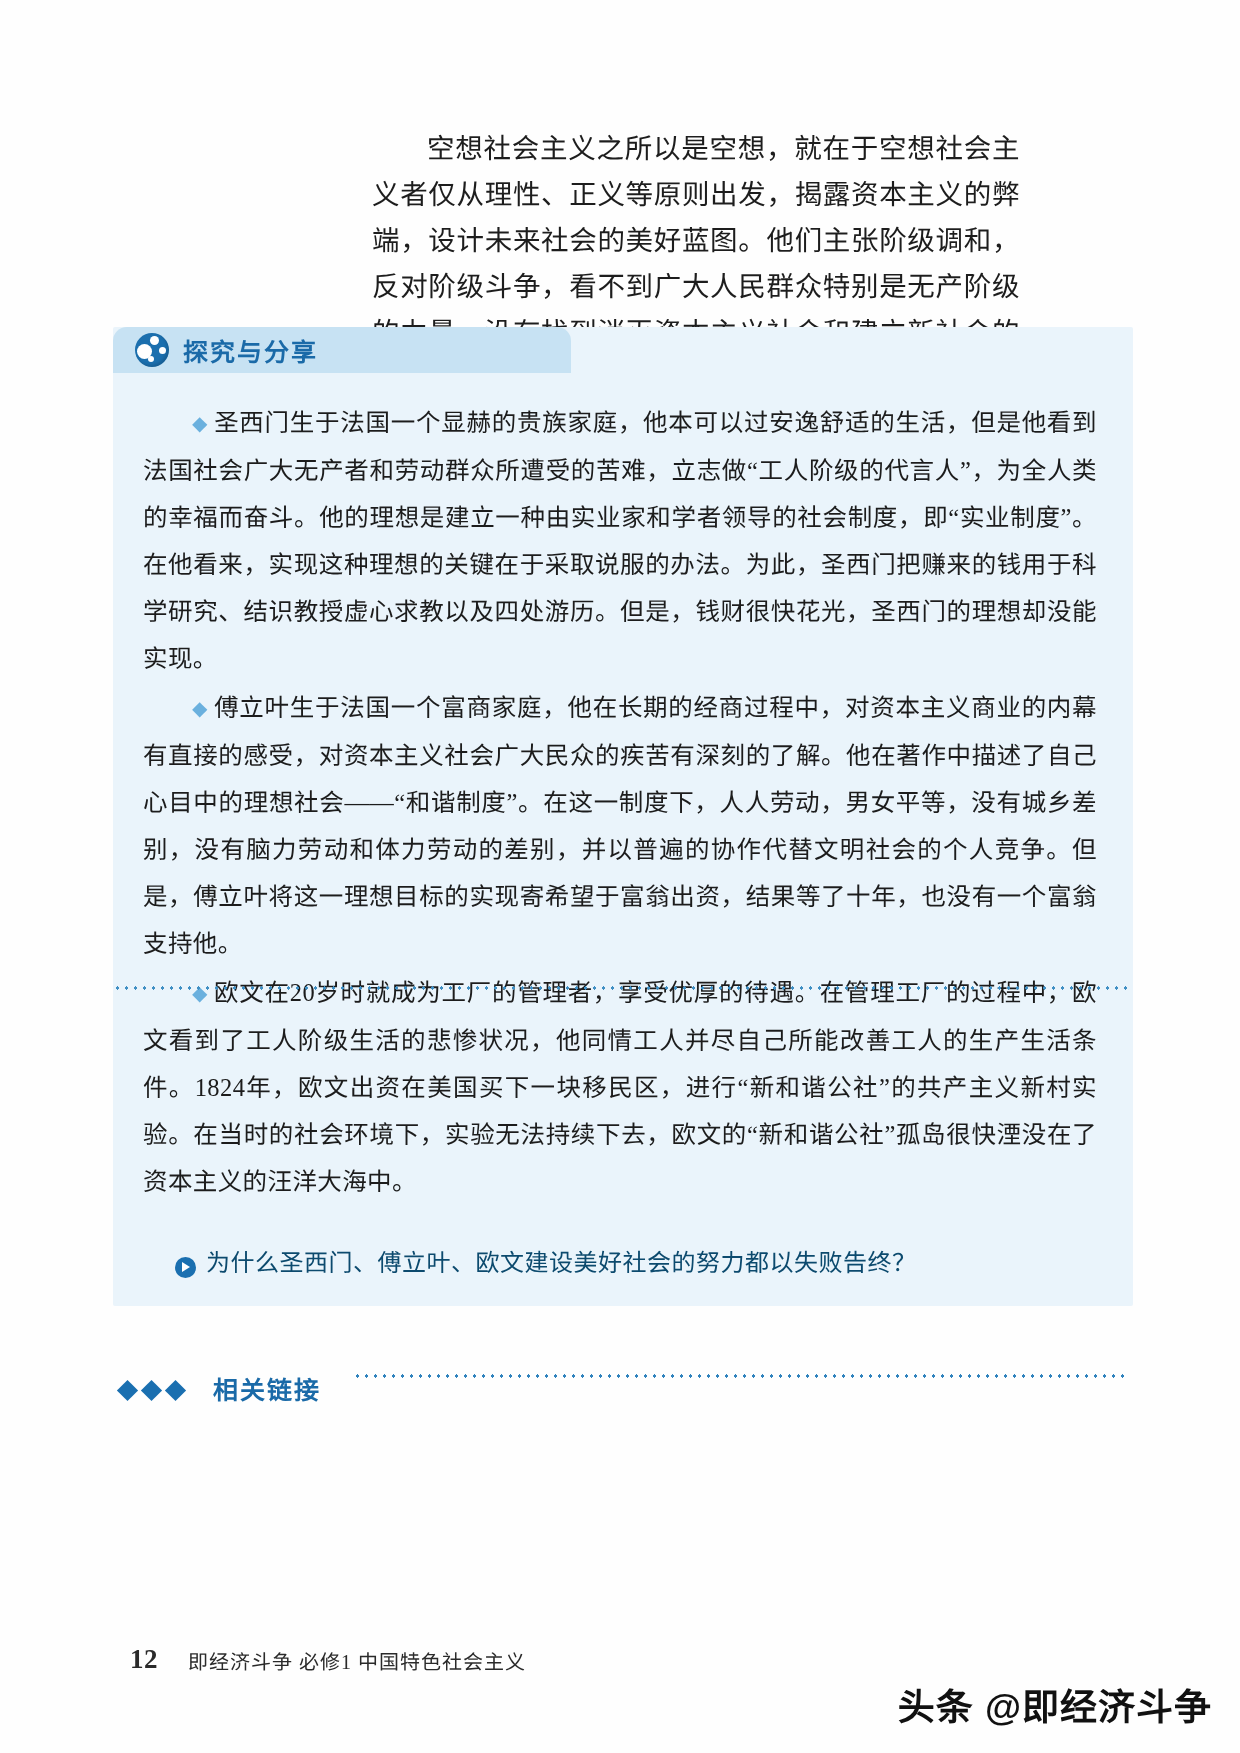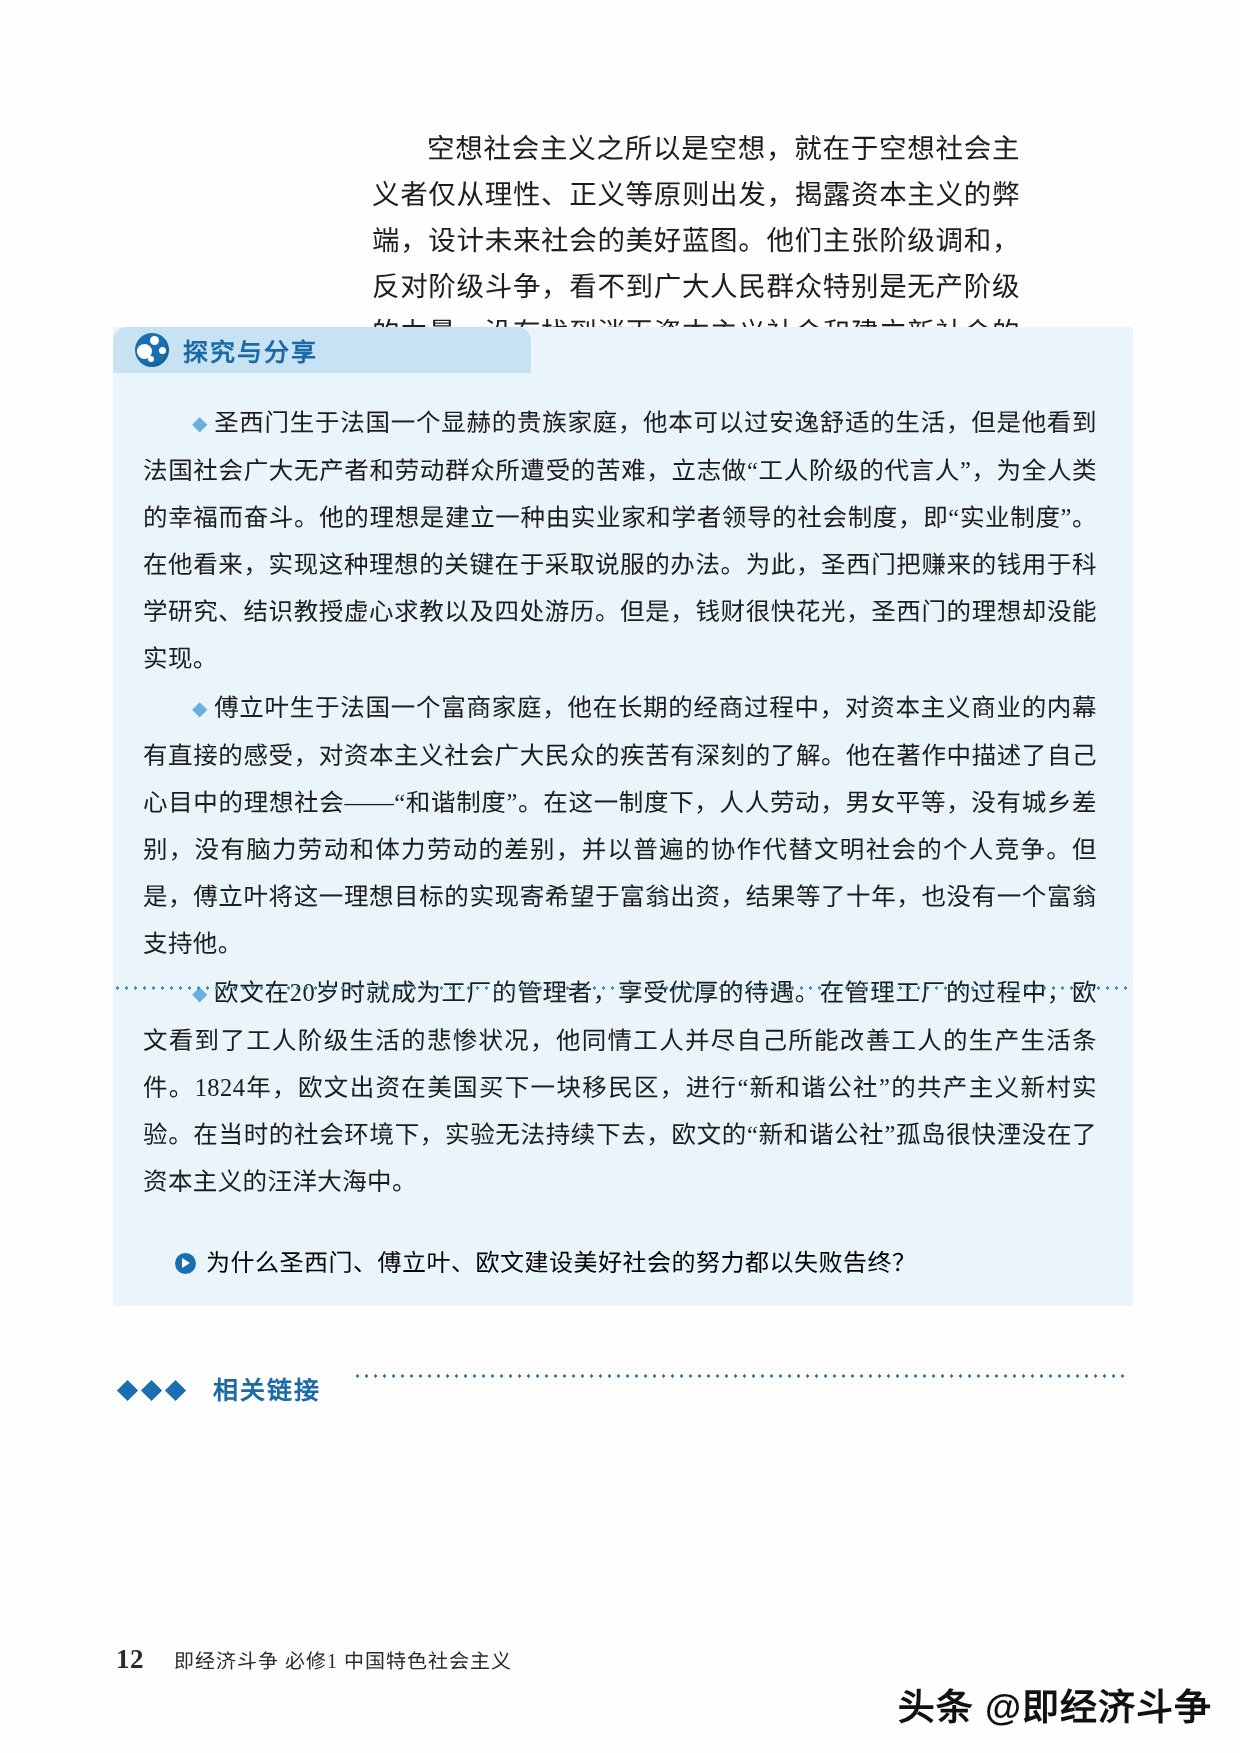--- a/index.html
+++ b/index.html
@@ -49,21 +49,21 @@
     left: 113px;
     top: 327px;
     width: 1020px;
     background: #eaf4fb;
     border-radius: 2px;
     padding-bottom: 18px;
   }
   .inquiry-header {
     position: relative;
     height: 46px;
-    width: 418px;
+    width: 458px;
     background: #c7e2f3;
     border-top-left-radius: 14px;
     border-top-right-radius: 14px;
     display: flex;
     align-items: center;
     padding-left: 22px;
     box-sizing: border-box;
   }
   .inquiry-header .title {
     font-family: "Liberation Sans", "DejaVu Sans", sans-serif;
@@ -113,25 +113,25 @@
     color: #6ab0de;
     font-size: 20px;
     margin-right: 6px;
     vertical-align: 1px;
   }
   .kai-para.lead { text-indent: 2em; }
 
   
   .inquiry-question {
     display: flex;
-    align-items: center;
+    align-items: flex-end;
     padding: 32px 36px 10px 62px;
     font-family: "Liberation Sans", "DejaVu Sans", sans-serif;
     font-size: 24px;
-    color: #000000;
+    color: #0c4a6e;
     letter-spacing: 0.5px;
   }
   .play-icon {
     width: 21px;
     height: 21px;
     border-radius: 50%;
     background: #1a6fb0;
     position: relative;
     flex: none;
     margin-top: 6px;
@@ -205,24 +205,24 @@
     background-image: radial-gradient(circle, #2e82bd 1.6px, rgba(0,0,0,0) 1.7px);
     background-size: 9px 4px;
     background-repeat: repeat-x;
     margin-top: 4px;
   }
   .link-body { padding-top: 14px; }
 
   
   .footer {
     position: absolute;
-    left: 116px;
+    left: 130px;
     top: 1644px;
     display: flex;
-    align-items: center;
+    align-items: flex-end;
     font-family: "Liberation Serif", "DejaVu Serif", serif;
     color: #2a2a2a;
   }
   .footer .pageno {
     font-size: 27px;
     font-weight: bold;
     margin-right: 30px;
     letter-spacing: 0.5px;
   }
   .footer .bookline {

